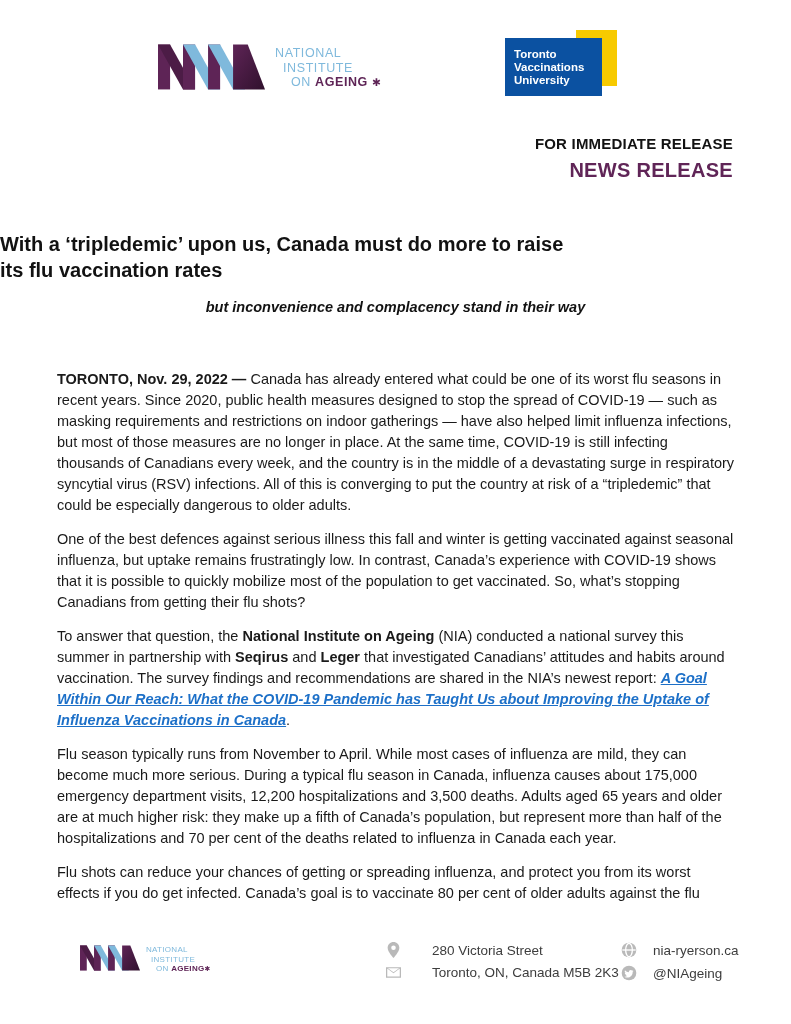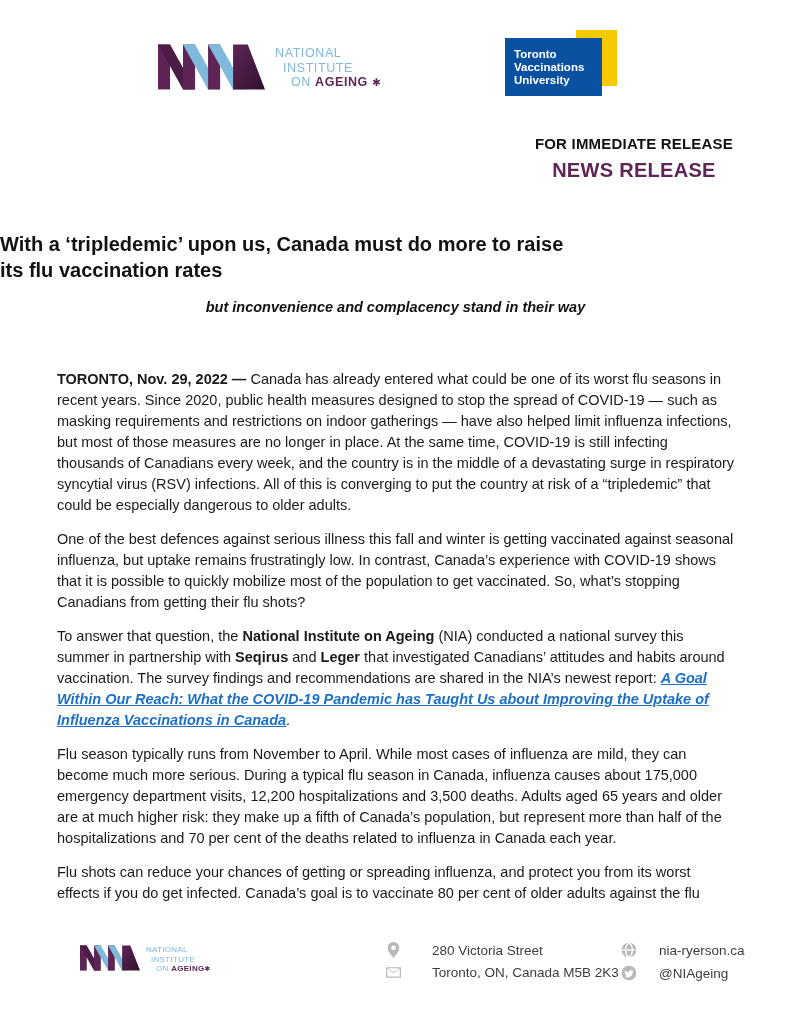--- a/index.html
+++ b/index.html
@@ -22,21 +22,21 @@
   .nia-leaf { color:#5e2456; font-size:0.85em; }
 
   .tmu-logo { position:absolute; left:505px; top:30px; width:112px; height:66px; }
   .tmu-yellow { position:absolute; right:0; top:0; width:41px; height:56px; background:#f7ca00; }
   .tmu-blue {
     position:absolute; left:0; top:8px; width:97px; height:58px; background:#0b51a1;
     color:#ffffff; font-weight:bold; font-size:11.5px; line-height:13px; padding:10px 0 4px 9px;
   }
 
   
-  .release-block { position:absolute; right:58px; top:135px; text-align:center; }
+  .release-block { position:absolute; right:58px; top:135px; text-align:right; }
   .for-immediate { font-size:15px; font-weight:bold; color:#121212; letter-spacing:0.2px; }
   .news-release { margin-top:7px; font-size:20px; font-weight:bold; color:#602557; letter-spacing:0.3px; }
 
   
   .headline { position:absolute; left:0; right:0; top:231px; text-align:left;
               font-size:20px; font-weight:bold; line-height:26px; color:#121212; }
   .headline span, .subheadline span { display:block; }
   .subheadline { position:absolute; left:0; right:0; top:297px; text-align:center;
                  font-size:14.5px; font-weight:bold; font-style:italic; line-height:21px; color:#121212; }
 
@@ -51,21 +51,21 @@
   .footer { position:absolute; left:0; top:936px; width:791px; height:60px; }
   .nia-logo.footer-pos { left:80px; top:8px; }
   .footer-pos .nia-text { margin-left:6px; margin-top:1px; font-size:8px; line-height:9.5px; letter-spacing:0.3px; }
   .footer-pos .nia-text .l2 { padding-left:5px; }
   .footer-pos .nia-text .l3 { padding-left:10px; }
 
   .footer-row { position:absolute; display:flex; align-items:center; }
   .footer-icon { width:16px; display:flex; justify-content:center; }
   .footer-label { color:#3d3d3d; font-size:13.5px; white-space:nowrap; }
   .col1 .footer-label { margin-left:31px; }
-  .col2 .footer-label { margin-left:22px; }
+  .col2 .footer-label { margin-left:16px; }
   .r1 { top:6px; } .r2 { top:29px; }
   .col1 { left:385px; } .col2 { left:621px; }
 </style>
 </head>
 <body>
 
 <div class="page">
 
   <div class="nia-logo header-pos">
     <svg class="nia-mark" width="107" height="50" viewBox="0 0 124 52">

